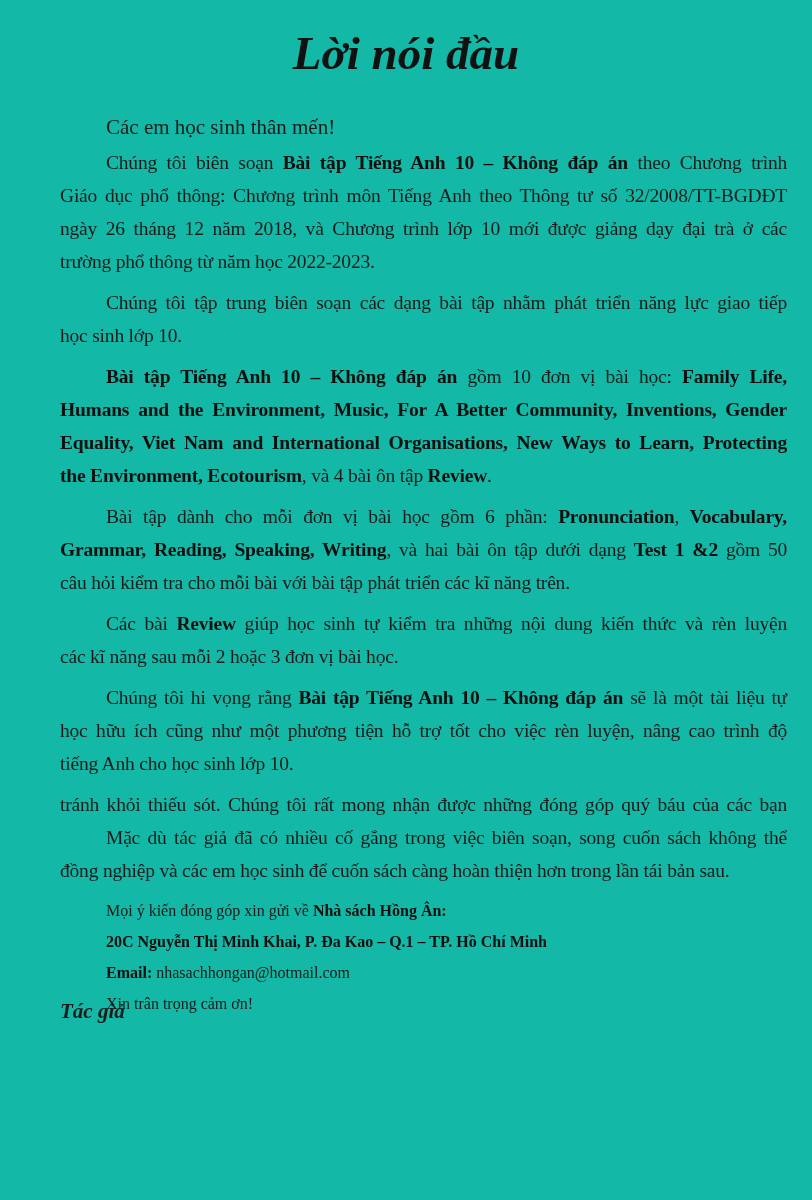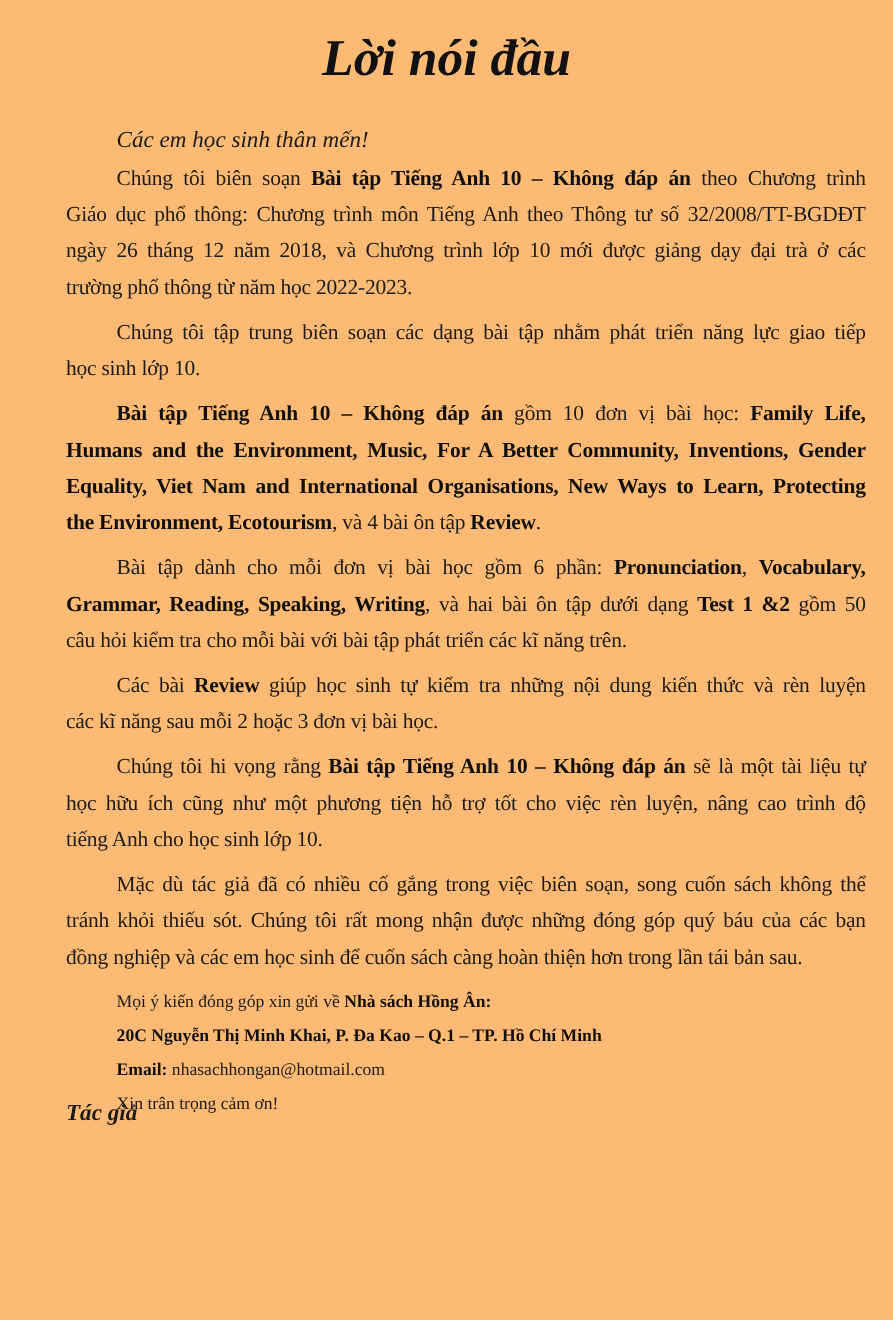--- a/index.html
+++ b/index.html
@@ -1,41 +1,40 @@
 <!DOCTYPE html>
 <html lang="vi"><head>
 <meta charset="utf-8">
 <style>
   html, body { margin: 0; padding: 0; background: #ffffff; }
   .page {
     position: relative;
     width: 812px;
     height: 1200px;
-    background: #fdba74;
+    background: #14b8a6;
     color: #1b1b1b;
     font-family: "Liberation Serif", serif;
     overflow: hidden;
   }
   .title {
     margin: 0;
     padding-top: 24px;
     text-align: center;
     font-size: 47px;
     line-height: 58px;
     font-weight: 700;
     font-style: italic;
     color: #111;
   }
   .content {
     margin: 0 25px 0 60px; 
   }
   .greeting {
     margin: 28px 0 0 0;
     padding-left: 46px;
-    font-style: italic;
     font-size: 21px;
     line-height: 34px;
   }
   .paragraphs { margin-top: 2px; }
   .para { margin: 0 0 8px 0; }
   .pline {
     font-size: 19.5px;
     line-height: 33px;
     letter-spacing: -0.2px;
     text-align: justify;
@@ -118,22 +117,22 @@
         <div class="para">
           <div class="pline first"><span>Các bài </span><b>Review</b><span> giúp học sinh tự kiểm tra những nội dung kiến thức và rèn luyện</span></div>
           <div class="pline last"><span>các kĩ năng sau mỗi 2 hoặc 3 đơn vị bài học.</span></div>
         </div>
         <div class="para">
           <div class="pline first"><span>Chúng tôi hi vọng rằng </span><b>Bài tập Tiếng Anh 10 – Không đáp án</b><span> sẽ là một tài liệu tự</span></div>
           <div class="pline"><span>học hữu ích cũng như một phương tiện hỗ trợ tốt cho việc rèn luyện, nâng cao trình độ</span></div>
           <div class="pline last"><span>tiếng Anh cho học sinh lớp 10.</span></div>
         </div>
         <div class="para">
+          <div class="pline"><span>tránh khỏi thiếu sót. Chúng tôi rất mong nhận được những đóng góp quý báu của các bạn</span></div>
           <div class="pline first"><span>Mặc dù tác giả đã có nhiều cố gắng trong việc biên soạn, song cuốn sách không thể</span></div>
-          <div class="pline"><span>tránh khỏi thiếu sót. Chúng tôi rất mong nhận được những đóng góp quý báu của các bạn</span></div>
           <div class="pline last"><span>đồng nghiệp và các em học sinh để cuốn sách càng hoàn thiện hơn trong lần tái bản sau.</span></div>
         </div>
       </div>
 
     <div class="contact" id="contact">
         <div class="cline"><span>Mọi ý kiến đóng góp xin gửi về </span><b>Nhà sách Hồng Ân:</b></div>
         <div class="cline"><b>20C Nguyễn Thị Minh Khai, P. Đa Kao – Q.1 – TP. Hồ Chí Minh</b></div>
         <div class="cline"><b>Email:</b><span> nhasachhongan@hotmail.com</span></div>
         <div class="cline"><span>Xin trân trọng cảm ơn!</span></div>
       </div>

